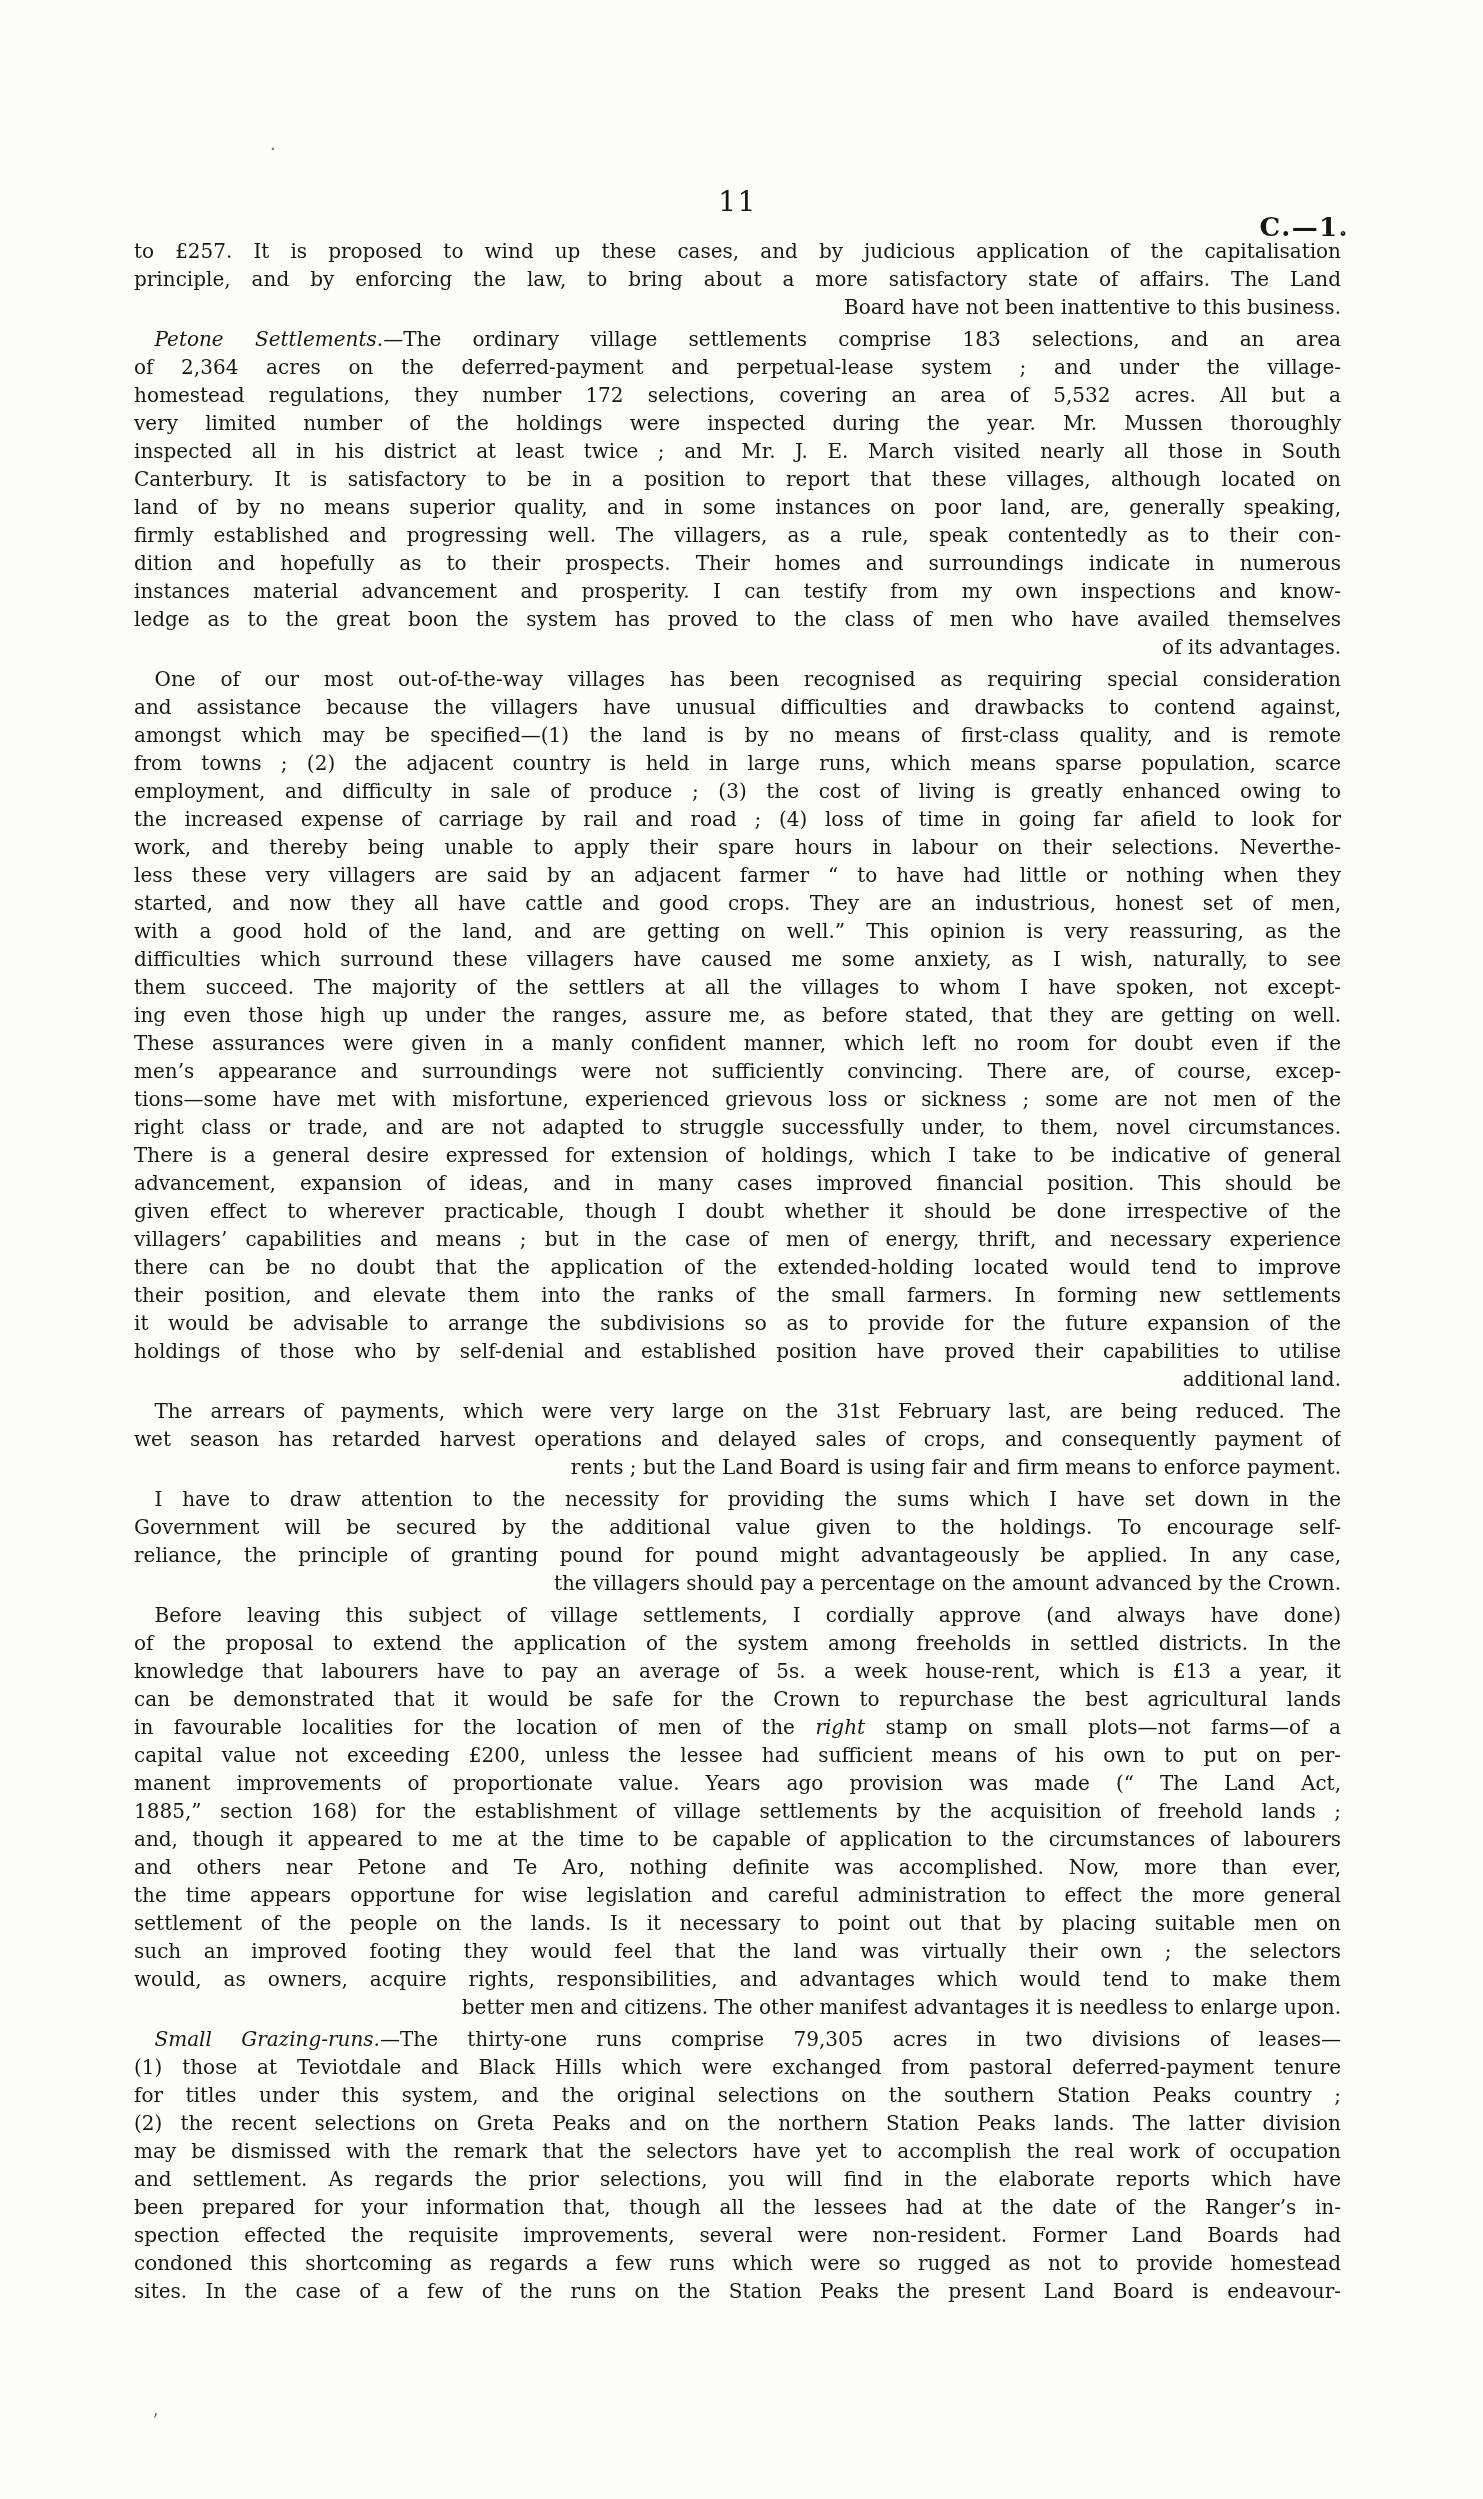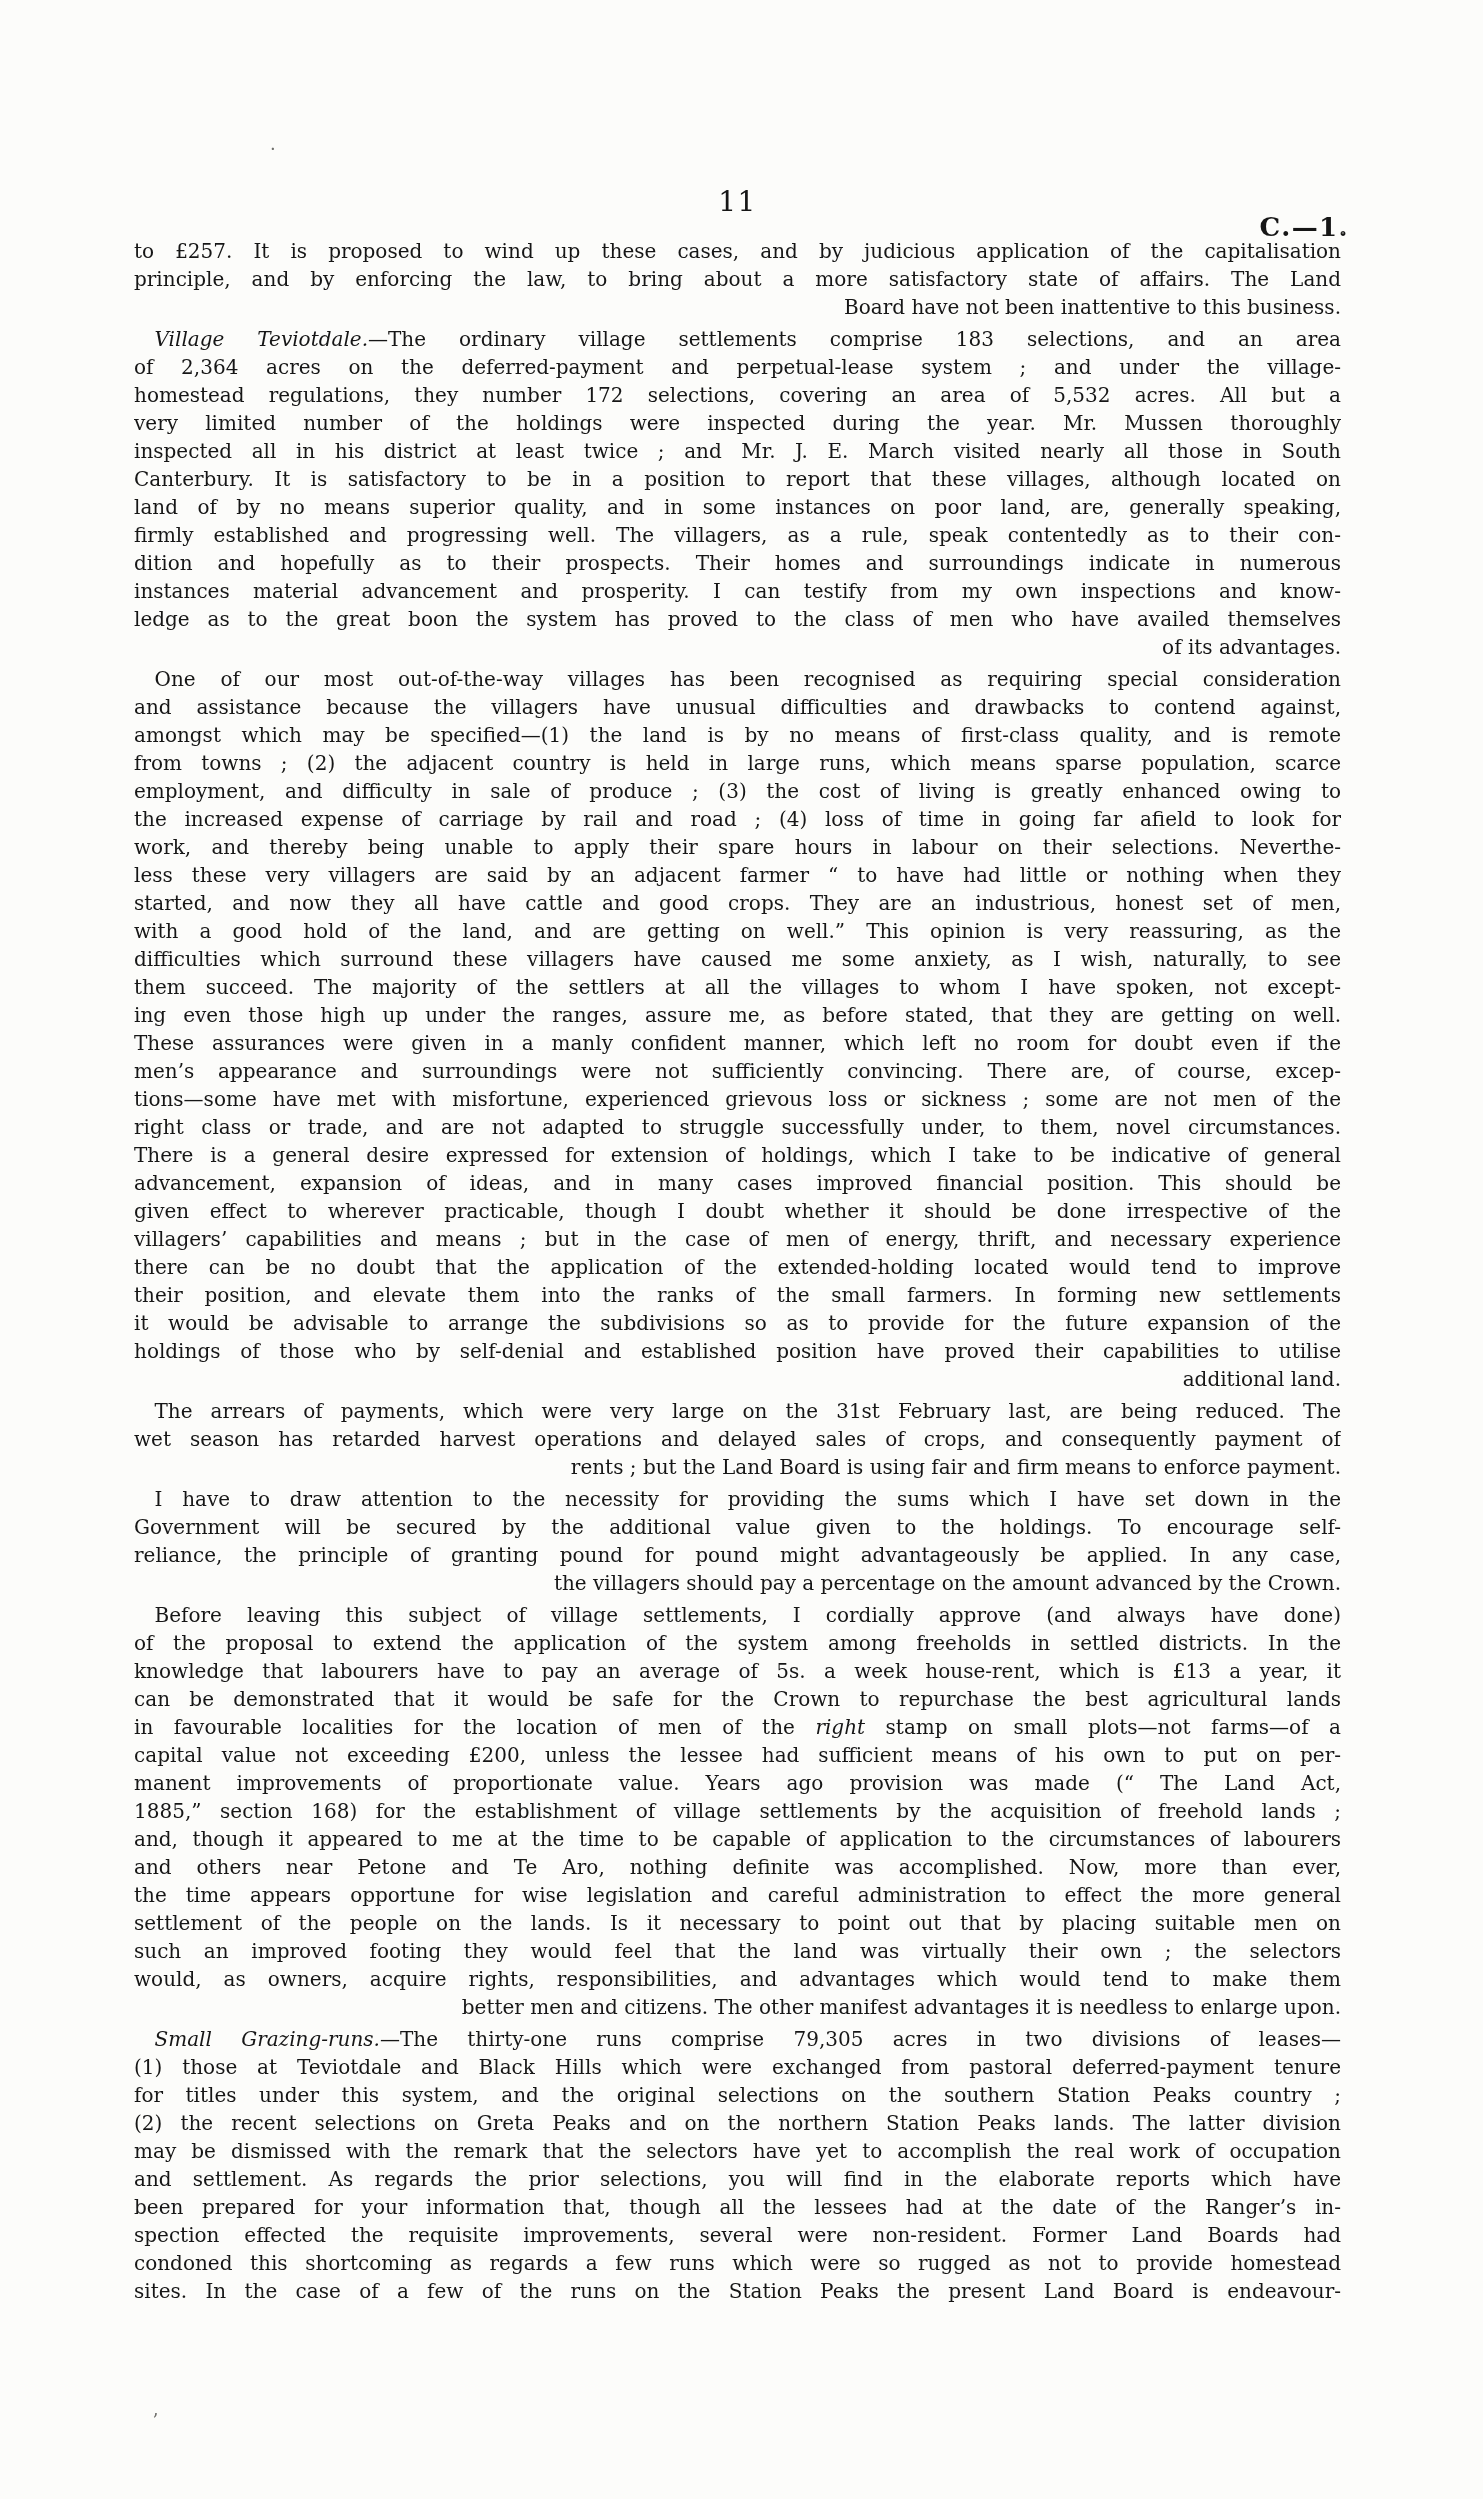--- a/index.html
+++ b/index.html
@@ -76,21 +76,21 @@
     <div class="page-number">11</div>
     <div class="doc-ref">C.—1.</div>
   </div>
   <div class="body-text">
       <div class="paragraph">
         <div class="line">to £257. It is proposed to wind up these cases, and by judicious application of the capitalisation</div>
         <div class="line">principle, and by enforcing the law, to bring about a more satisfactory state of affairs. The Land</div>
         <div class="line last">Board have not been inattentive to this business.</div>
       </div>
       <div class="paragraph indent">
-        <div class="line"><i>Village Teviotdale.</i>—The ordinary village settlements comprise 183 selections, and an area</div>
+        <div class="line"><i>Petone Settlements.</i>—The ordinary village settlements comprise 183 selections, and an area</div>
         <div class="line">of 2,364 acres on the deferred-payment and perpetual-lease system ; and under the village-</div>
         <div class="line">homestead regulations, they number 172 selections, covering an area of 5,532 acres. All but a</div>
         <div class="line">very limited number of the holdings were inspected during the year. Mr. Mussen thoroughly</div>
         <div class="line">inspected all in his district at least twice ; and Mr. J. E. March visited nearly all those in South</div>
         <div class="line">Canterbury. It is satisfactory to be in a position to report that these villages, although located on</div>
         <div class="line">land of by no means superior quality, and in some instances on poor land, are, generally speaking,</div>
         <div class="line">firmly established and progressing well. The villagers, as a rule, speak contentedly as to their con-</div>
         <div class="line">dition and hopefully as to their prospects. Their homes and surroundings indicate in numerous</div>
         <div class="line">instances material advancement and prosperity. I can testify from my own inspections and know-</div>
         <div class="line">ledge as to the great boon the system has proved to the class of men who have availed themselves</div>

